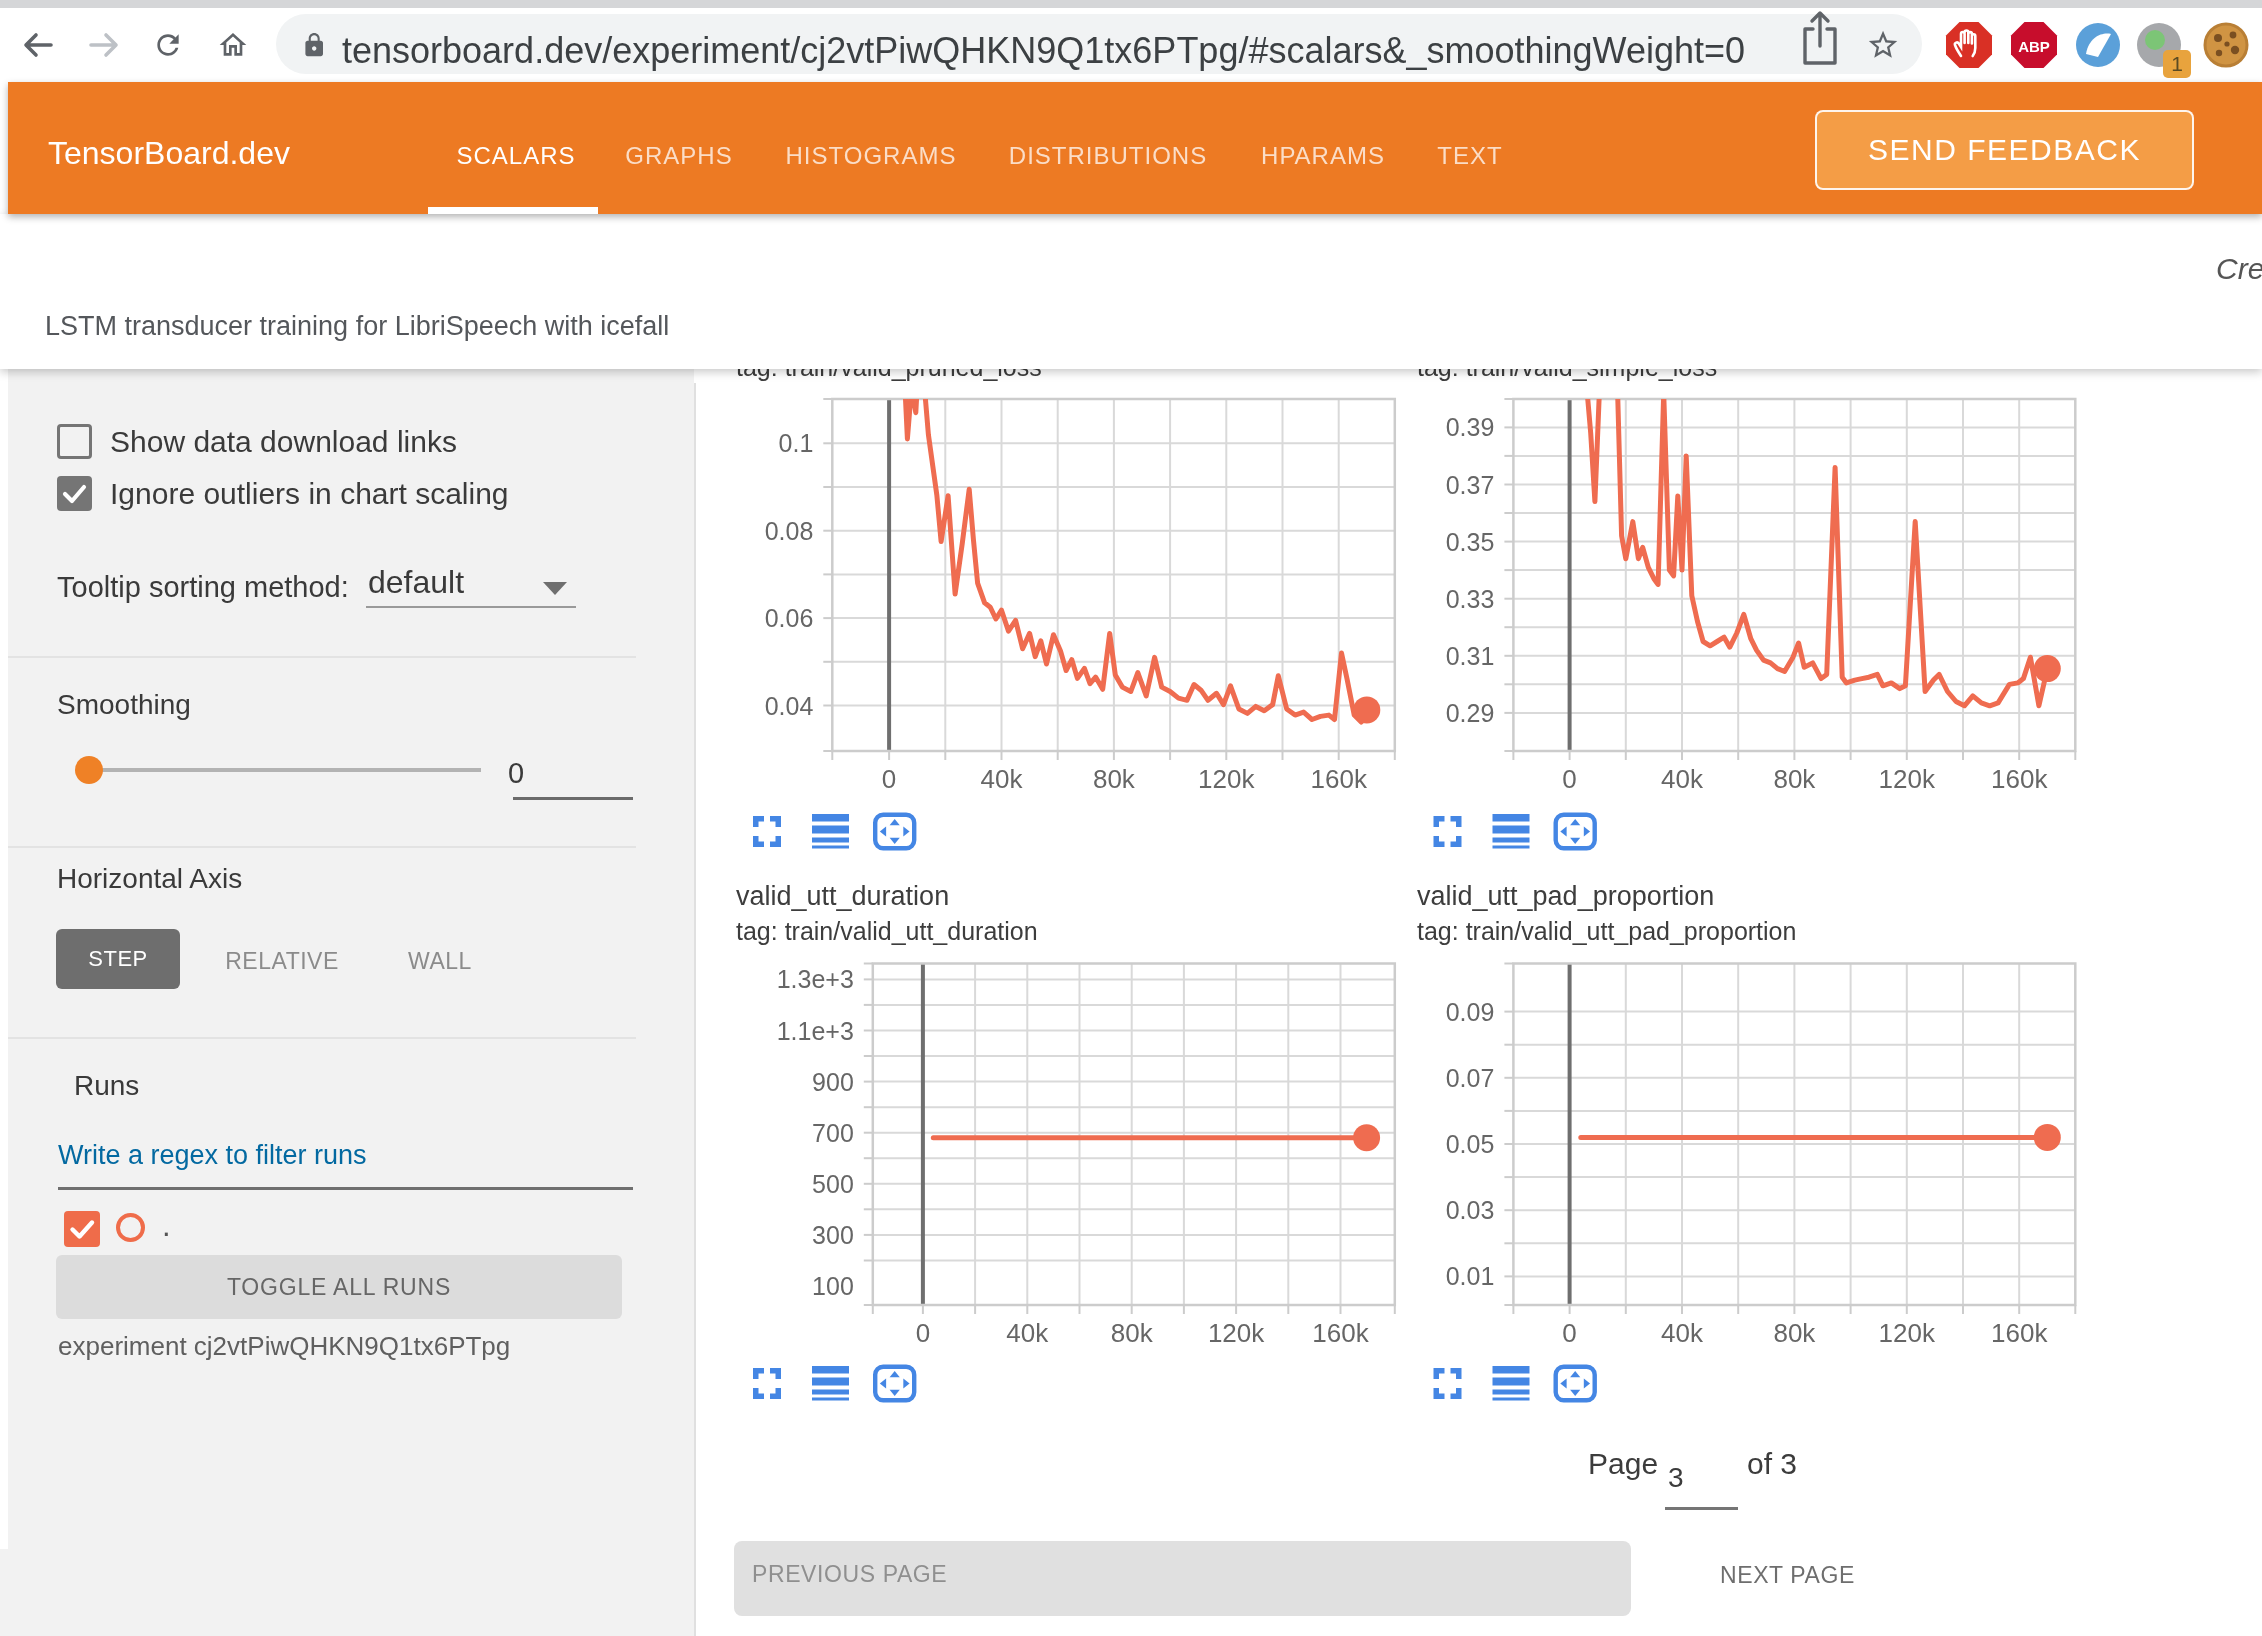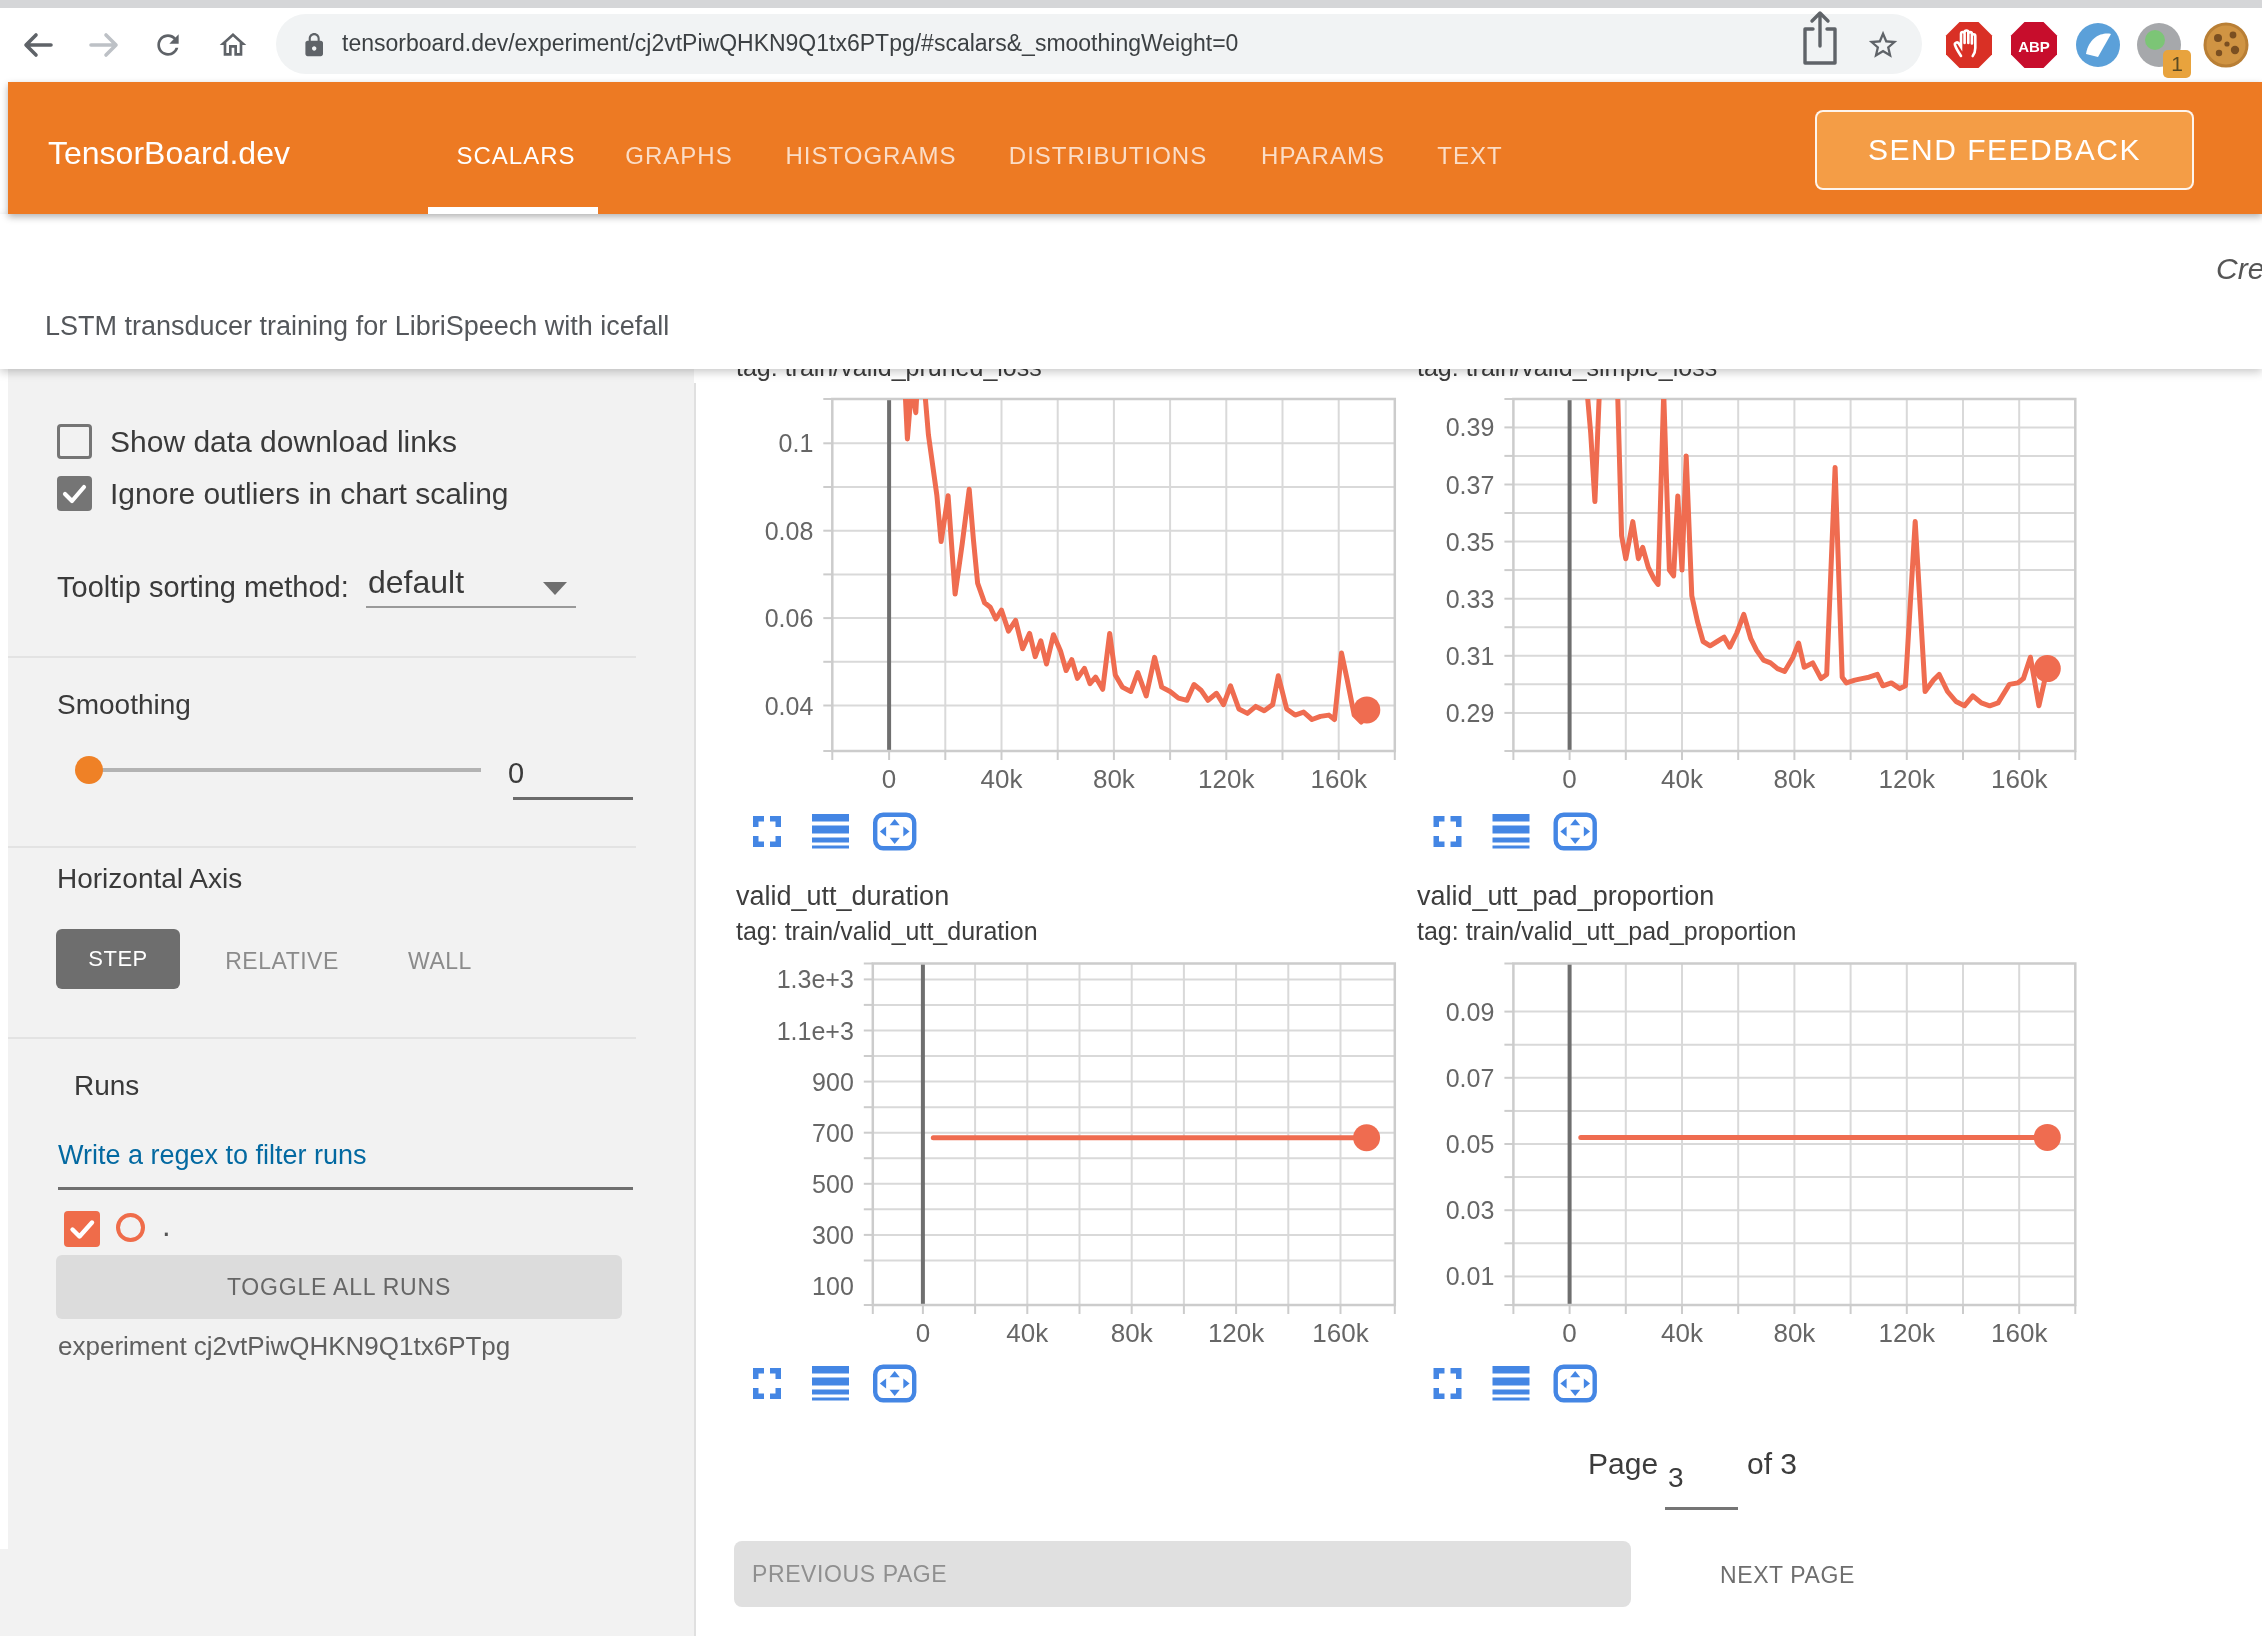--- a/index.html
+++ b/index.html
@@ -5,21 +5,21 @@
 body{width:2262px;height:1636px;position:relative;background:#fff;overflow:hidden;
  font-family:"Liberation Sans",sans-serif;-webkit-font-smoothing:antialiased}
 .abs{position:absolute}
 .tab{position:absolute;z-index:6;top:142px;transform:translateX(-50%);font-size:24px;letter-spacing:1px;font-weight:500;color:rgba(255,255,255,0.75);font-weight:400;white-space:nowrap}
 </style></head>
 <body>
 
 <div class="abs" style="left:0;top:0;width:2262px;height:8px;background:#d5d6d8"></div>
 <div class="abs" style="left:0;top:8px;width:2262px;height:75px;background:#ffffff"></div>
 <div class="abs" style="left:276px;top:14px;width:1646px;height:60px;border-radius:30px;background:#f1f3f4"></div>
-<div class="abs" style="left:342px;top:30px;font-size:23px;color:#3c4043;white-space:nowrap">tensorboard.dev/experiment/cj2vtPiwQHKN9Q1tx6PTpg/#scalars&amp;_smoothingWeight=0</div>
+<div class="abs" style="left:342px;top:30px;font-size:36px;color:#3c4043;white-space:nowrap">tensorboard.dev/experiment/cj2vtPiwQHKN9Q1tx6PTpg/#scalars&amp;_smoothingWeight=0</div>
 <svg style="position:absolute;left:0;top:0" width="2262" height="90" viewBox="0 0 2262 90">
 <g stroke="#5f6368" stroke-width="3.6" fill="none" stroke-linecap="round" stroke-linejoin="round">
 <path d="M51,45 H27 M36,35 L26,45 L36,55"></path>
 </g>
 <g stroke="#bdc1c6" stroke-width="3.6" fill="none" stroke-linecap="round" stroke-linejoin="round">
 <path d="M91,45 H115 M106,35 L116,45 L106,55"></path>
 </g>
 <g transform="translate(152,29) scale(1.333)" fill="#5f6368">
 <path d="M17.65 6.35C16.2 4.9 14.21 4 12 4c-4.42 0-7.99 3.58-8 8s3.57 8 8 8c3.73 0 6.84-2.55 7.73-6h-2.08c-.82 2.33-3.04 4-5.65 4-3.31 0-6-2.69-6-6s2.69-6 6-6c1.66 0 3.14.69 4.22 1.78L13 11h7V4l-2.35 2.35z"></path>
 </g>
@@ -452,18 +452,18 @@
         <polygon points="6.8,19 13.1,13.9 13.1,24.1"></polygon>
         <polygon points="36.6,19 30.3,13.9 30.3,24.1"></polygon>
       </g>
     </g>
 </svg>
 
 <div class="abs" style="left:1588px;top:1447px;font-size:30px;color:#3c3c3c">Page</div>
 <div class="abs" style="left:1668px;top:1462px;font-size:28px;color:#3c3c3c">3</div>
 <div class="abs" style="left:1665px;top:1507px;width:73px;height:3px;background:#757575"></div>
 <div class="abs" style="left:1747px;top:1447px;font-size:30px;color:#3c3c3c">of 3</div>
-<div class="abs" style="left:734px;top:1541px;width:897px;height:66px;background:#e0e0e0;border-radius:8px;font-size:23px;letter-spacing:0.6px;color:#8f8f8f;line-height:66px;padding-left:18px;box-sizing:border-box">PREVIOUS PAGE</div>
+<div class="abs" style="left:734px;top:1541px;width:897px;height:75px;background:#e0e0e0;border-radius:8px;font-size:23px;letter-spacing:0.6px;color:#8f8f8f;line-height:66px;padding-left:18px;box-sizing:border-box">PREVIOUS PAGE</div>
 <div class="abs" style="left:1720px;top:1562px;font-size:23px;letter-spacing:0.6px;color:#6e6e6e">NEXT PAGE</div>
 
 <div class="abs" style="left:0;top:214px;width:2262px;height:155px;background:#fff;box-shadow:0 3px 9px rgba(0,0,0,0.22);z-index:3"></div>
 <div class="abs" style="left:45px;top:311px;font-size:27px;color:#54575b;z-index:4">LSTM transducer training for LibriSpeech with icefall</div>
 <div class="abs" style="left:2216px;top:252px;font-size:30px;font-style:italic;color:#555;white-space:nowrap;z-index:4">Crea</div>
 
 </body></html>

